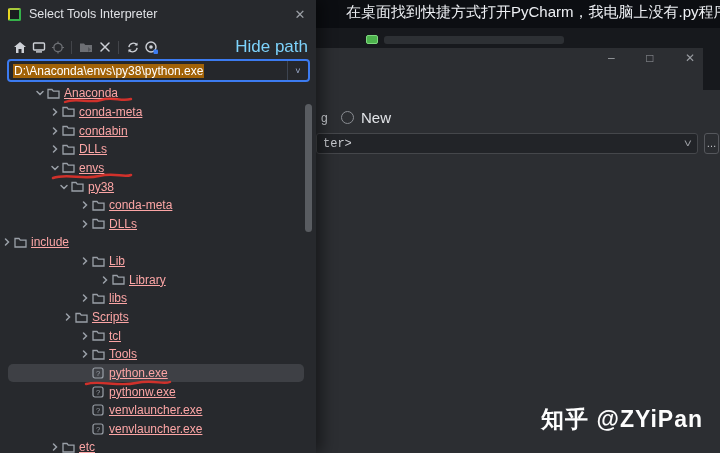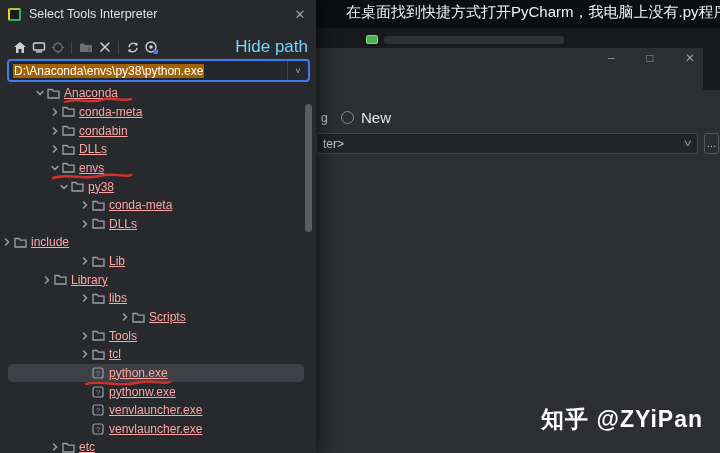--- a/index.html
+++ b/index.html
@@ -28,21 +28,21 @@
   .wc-max { font-size:11px; }
 
   .radio-frag { position:absolute; left:321px; top:111px; color:#cfd2d7; font-size:12px; }
   .radio-new { position:absolute; left:341px; top:109px; display:flex; align-items:center; gap:7px; }
   .radio-circle { width:13px; height:13px; border:1.5px solid #8a8d92; border-radius:50%; background:transparent; }
   .radio-label { color:#e2e4e8; font-size:15px; }
 
   .bg-combo { position:absolute; left:316px; top:133px; width:382px; height:21px;
     background:#222428; border:1px solid #45474b; border-radius:3px;
     display:flex; align-items:center; color:#caccd1; font-size:12px; padding:0 6px; }
-  .bg-combo .combo-text { flex:1; overflow:hidden; white-space:nowrap; }
+  .bg-combo .combo-text { flex:1; overflow:hidden; white-space:nowrap;font-family:Liberation Mono, monospace; }
   .combo-chevron { color:#9a9da2; font-size:10px; transform:scaleX(1.4); }
   .browse-btn { position:absolute; left:704px; top:133px; width:15px; height:21px;
     background:#2b2d31; border:1px solid #55575c; border-radius:3px; color:#caccd1;
     font-size:10px; display:flex; align-items:center; justify-content:center; }
 
   .watermark { position:absolute; right:17px; top:404px; color:#fdfdfd;
     font-size:23px; font-weight:bold; letter-spacing:1px; }
 
   
   .dialog { position:absolute; left:0; top:0; width:316px; height:453px;
@@ -312,21 +312,21 @@
               <path d="M3.5 2 L6.5 5 L3.5 8" fill="none" stroke="#9aa0a8" stroke-width="1.5" stroke-linecap="round"></path>
             </svg>
           </span>
           <span class="ticon">
             <svg width="13" height="11" viewBox="0 0 13 11">
               <path d="M1 1.5 h4 l1.3 1.6 H12 v6.9 H1 z" fill="none" stroke="#9aa0a8" stroke-width="1.3"></path>
             </svg>
           </span>
           <span class="tlabel">Lib</span>
         </div>
-        <div class="trow" style="padding-left: 40px;">
+        <div class="trow" style="padding-left: 98px;">
           <span class="chev">
             <svg width="10" height="10" viewBox="0 0 10 10">
               <path d="M3.5 2 L6.5 5 L3.5 8" fill="none" stroke="#9aa0a8" stroke-width="1.5" stroke-linecap="round"></path>
             </svg>
           </span>
           <span class="ticon">
             <svg width="13" height="11" viewBox="0 0 13 11">
               <path d="M1 1.5 h4 l1.3 1.6 H12 v6.9 H1 z" fill="none" stroke="#9aa0a8" stroke-width="1.3"></path>
             </svg>
           </span>
@@ -338,21 +338,21 @@
               <path d="M3.5 2 L6.5 5 L3.5 8" fill="none" stroke="#9aa0a8" stroke-width="1.5" stroke-linecap="round"></path>
             </svg>
           </span>
           <span class="ticon">
             <svg width="13" height="11" viewBox="0 0 13 11">
               <path d="M1 1.5 h4 l1.3 1.6 H12 v6.9 H1 z" fill="none" stroke="#9aa0a8" stroke-width="1.3"></path>
             </svg>
           </span>
           <span class="tlabel">libs</span>
         </div>
-        <div class="trow" style="padding-left: 118px;">
+        <div class="trow" style="padding-left: 61px;">
           <span class="chev">
             <svg width="10" height="10" viewBox="0 0 10 10">
               <path d="M3.5 2 L6.5 5 L3.5 8" fill="none" stroke="#9aa0a8" stroke-width="1.5" stroke-linecap="round"></path>
             </svg>
           </span>
           <span class="ticon">
             <svg width="13" height="11" viewBox="0 0 13 11">
               <path d="M1 1.5 h4 l1.3 1.6 H12 v6.9 H1 z" fill="none" stroke="#9aa0a8" stroke-width="1.3"></path>
             </svg>
           </span>
@@ -362,34 +362,34 @@
           <span class="chev">
             <svg width="10" height="10" viewBox="0 0 10 10">
               <path d="M3.5 2 L6.5 5 L3.5 8" fill="none" stroke="#9aa0a8" stroke-width="1.5" stroke-linecap="round"></path>
             </svg>
           </span>
           <span class="ticon">
             <svg width="13" height="11" viewBox="0 0 13 11">
               <path d="M1 1.5 h4 l1.3 1.6 H12 v6.9 H1 z" fill="none" stroke="#9aa0a8" stroke-width="1.3"></path>
             </svg>
           </span>
+          <span class="tlabel">tcl</span>
+        </div>
+        <div class="trow" style="padding-left: 78px;">
+          <span class="chev">
+            <svg width="10" height="10" viewBox="0 0 10 10">
+              <path d="M3.5 2 L6.5 5 L3.5 8" fill="none" stroke="#9aa0a8" stroke-width="1.5" stroke-linecap="round"></path>
+            </svg>
+          </span>
+          <span class="ticon">
+            <svg width="13" height="11" viewBox="0 0 13 11">
+              <path d="M1 1.5 h4 l1.3 1.6 H12 v6.9 H1 z" fill="none" stroke="#9aa0a8" stroke-width="1.3"></path>
+            </svg>
+          </span>
           <span class="tlabel">Tools</span>
-        </div>
-        <div class="trow" style="padding-left: 78px;">
-          <span class="chev">
-            <svg width="10" height="10" viewBox="0 0 10 10">
-              <path d="M3.5 2 L6.5 5 L3.5 8" fill="none" stroke="#9aa0a8" stroke-width="1.5" stroke-linecap="round"></path>
-            </svg>
-          </span>
-          <span class="ticon">
-            <svg width="13" height="11" viewBox="0 0 13 11">
-              <path d="M1 1.5 h4 l1.3 1.6 H12 v6.9 H1 z" fill="none" stroke="#9aa0a8" stroke-width="1.3"></path>
-            </svg>
-          </span>
-          <span class="tlabel">tcl</span>
         </div>
         <div class="trow sel" style="padding-left: 70px;">
           <span class="chev"></span>
           <span class="ticon">
             <svg width="12" height="12" viewBox="0 0 12 12">
               <rect x="1" y="1" width="10" height="10" rx="2" fill="none" stroke="#9aa0a8" stroke-width="1.2"></rect>
               <text x="6" y="8.6" font-size="7.5" fill="#9aa0a8" text-anchor="middle" font-family="Liberation Sans,sans-serif">?</text>
             </svg>
           </span>
           <span class="tlabel">python.exe</span>

